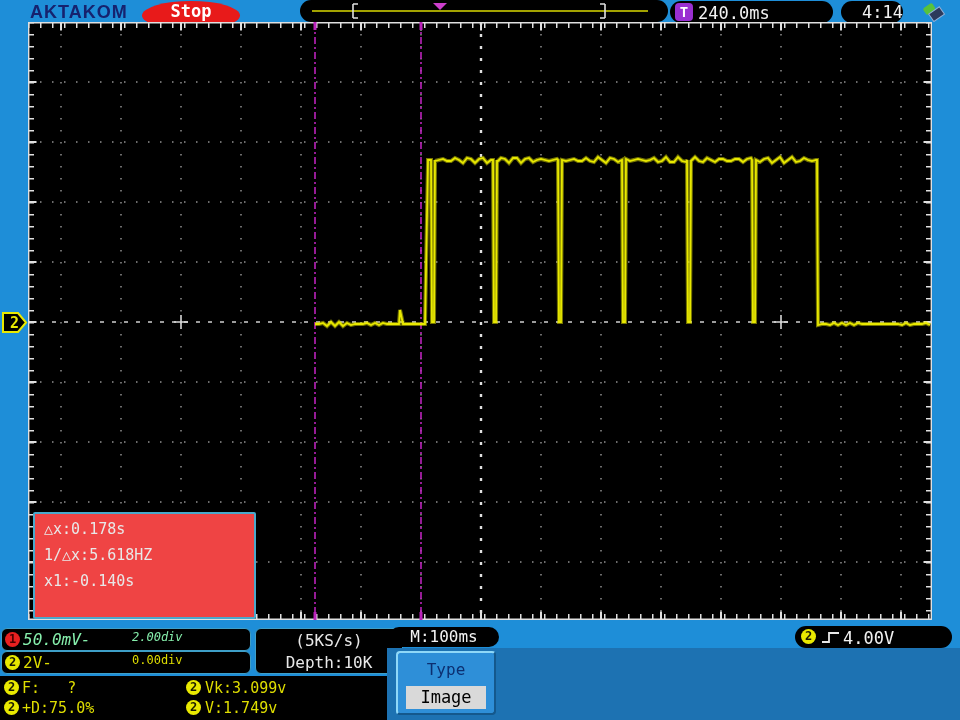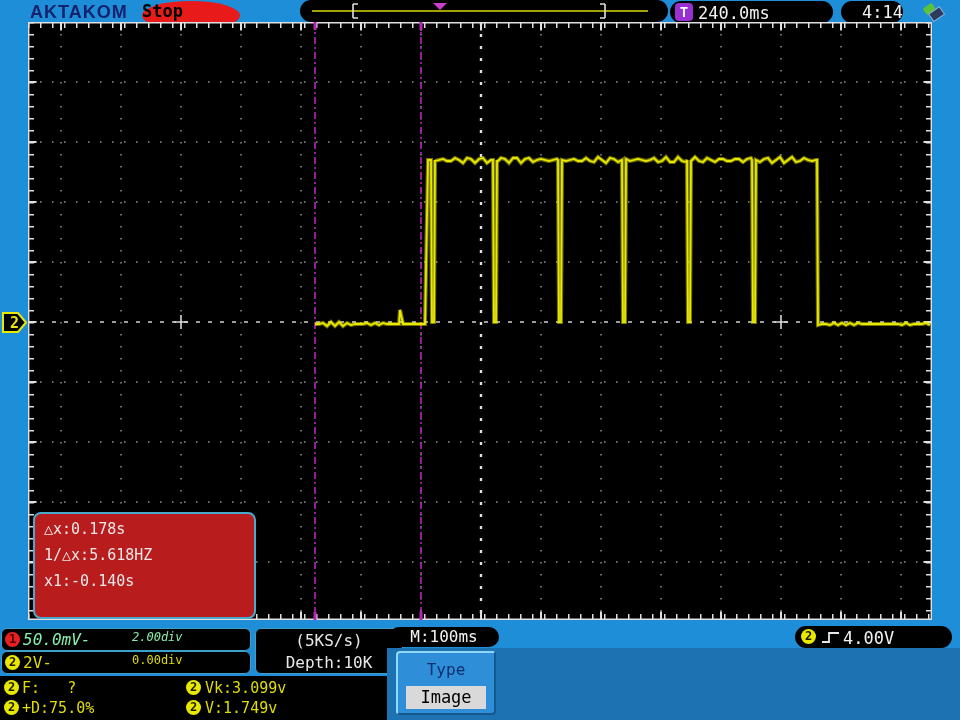--- a/index.html
+++ b/index.html
@@ -7,38 +7,38 @@
        font-family:"DejaVu Sans Mono", monospace;}
   .scope{position:relative;width:960px;height:720px;background:#1e8ed8;}
   .abs{position:absolute;}
   .pill{background:#000;border-radius:11px;}
   .pre{white-space:pre;}
 
   
   .brand{left:30px;top:2px;font-family:"Liberation Sans",sans-serif;font-weight:bold;
          font-size:18px;letter-spacing:1px;color:#16226e;}
   .stop-btn{left:142px;top:1px;width:98px;height:29px;background:#e81a1a;border-radius:50%;
-            text-align:left;line-height:21px;font-size:17px;font-weight:bold;color:#000000;}
+            text-align:center;line-height:21px;font-size:17px;font-weight:bold;color:#ffffff;}
   .record-pill{left:300px;top:0px;width:368px;height:22px;}
   .trig-time-pill{left:670px;top:1px;width:163px;height:22px;}
   .t-badge{position:absolute;left:5px;top:2px;width:18px;height:18px;background:#9a2fd2;
            border-radius:4px;color:#fff;font-weight:bold;font-size:14px;text-align:center;line-height:18px;}
   .trig-time-text{position:absolute;left:28px;top:2px;font-size:17px;color:#f2f2f2;}
   .clock-pill{left:841px;top:1px;width:62px;height:22px;text-align:right;line-height:22px;
               font-size:17px;color:#f2f2f2;}
 
   
   .graticule{left:28px;top:22px;width:904px;height:598px;background:#000;}
 
   
   .ch-marker{left:2px;top:312px;width:26px;height:21px;}
 
   
-  .cursor-panel{left:33px;top:512px;width:223px;height:107px;background:#b91c1c;
-                border:2px solid #4aa9cc;border-radius:8px;z-index:5;
+  .cursor-panel{left:33px;top:512px;width:223px;height:107px;background:#ef4444;
+                border:2px solid #4aa9cc;border-radius:2px;z-index:5;
                 color:#e8e8e8;font-size:15px;line-height:26px;padding:2px 0 0 9px;box-sizing:border-box;}
 
   
   .info-box{background:#000;border:1px solid #3e9fc8;border-radius:6px;box-sizing:border-box;}
   .ch1-box{left:1px;top:628px;width:250px;height:23px;}
   .ch2-box{left:1px;top:651px;width:250px;height:23px;}
   .badge{position:absolute;width:15px;height:15px;border-radius:50%;text-align:center;
          line-height:15px;font-size:12px;font-weight:bold;}
   .badge-red{background:#e82020;color:#4a0000;}
   .badge-yel{background:#e9e900;color:#1a1a00;}

